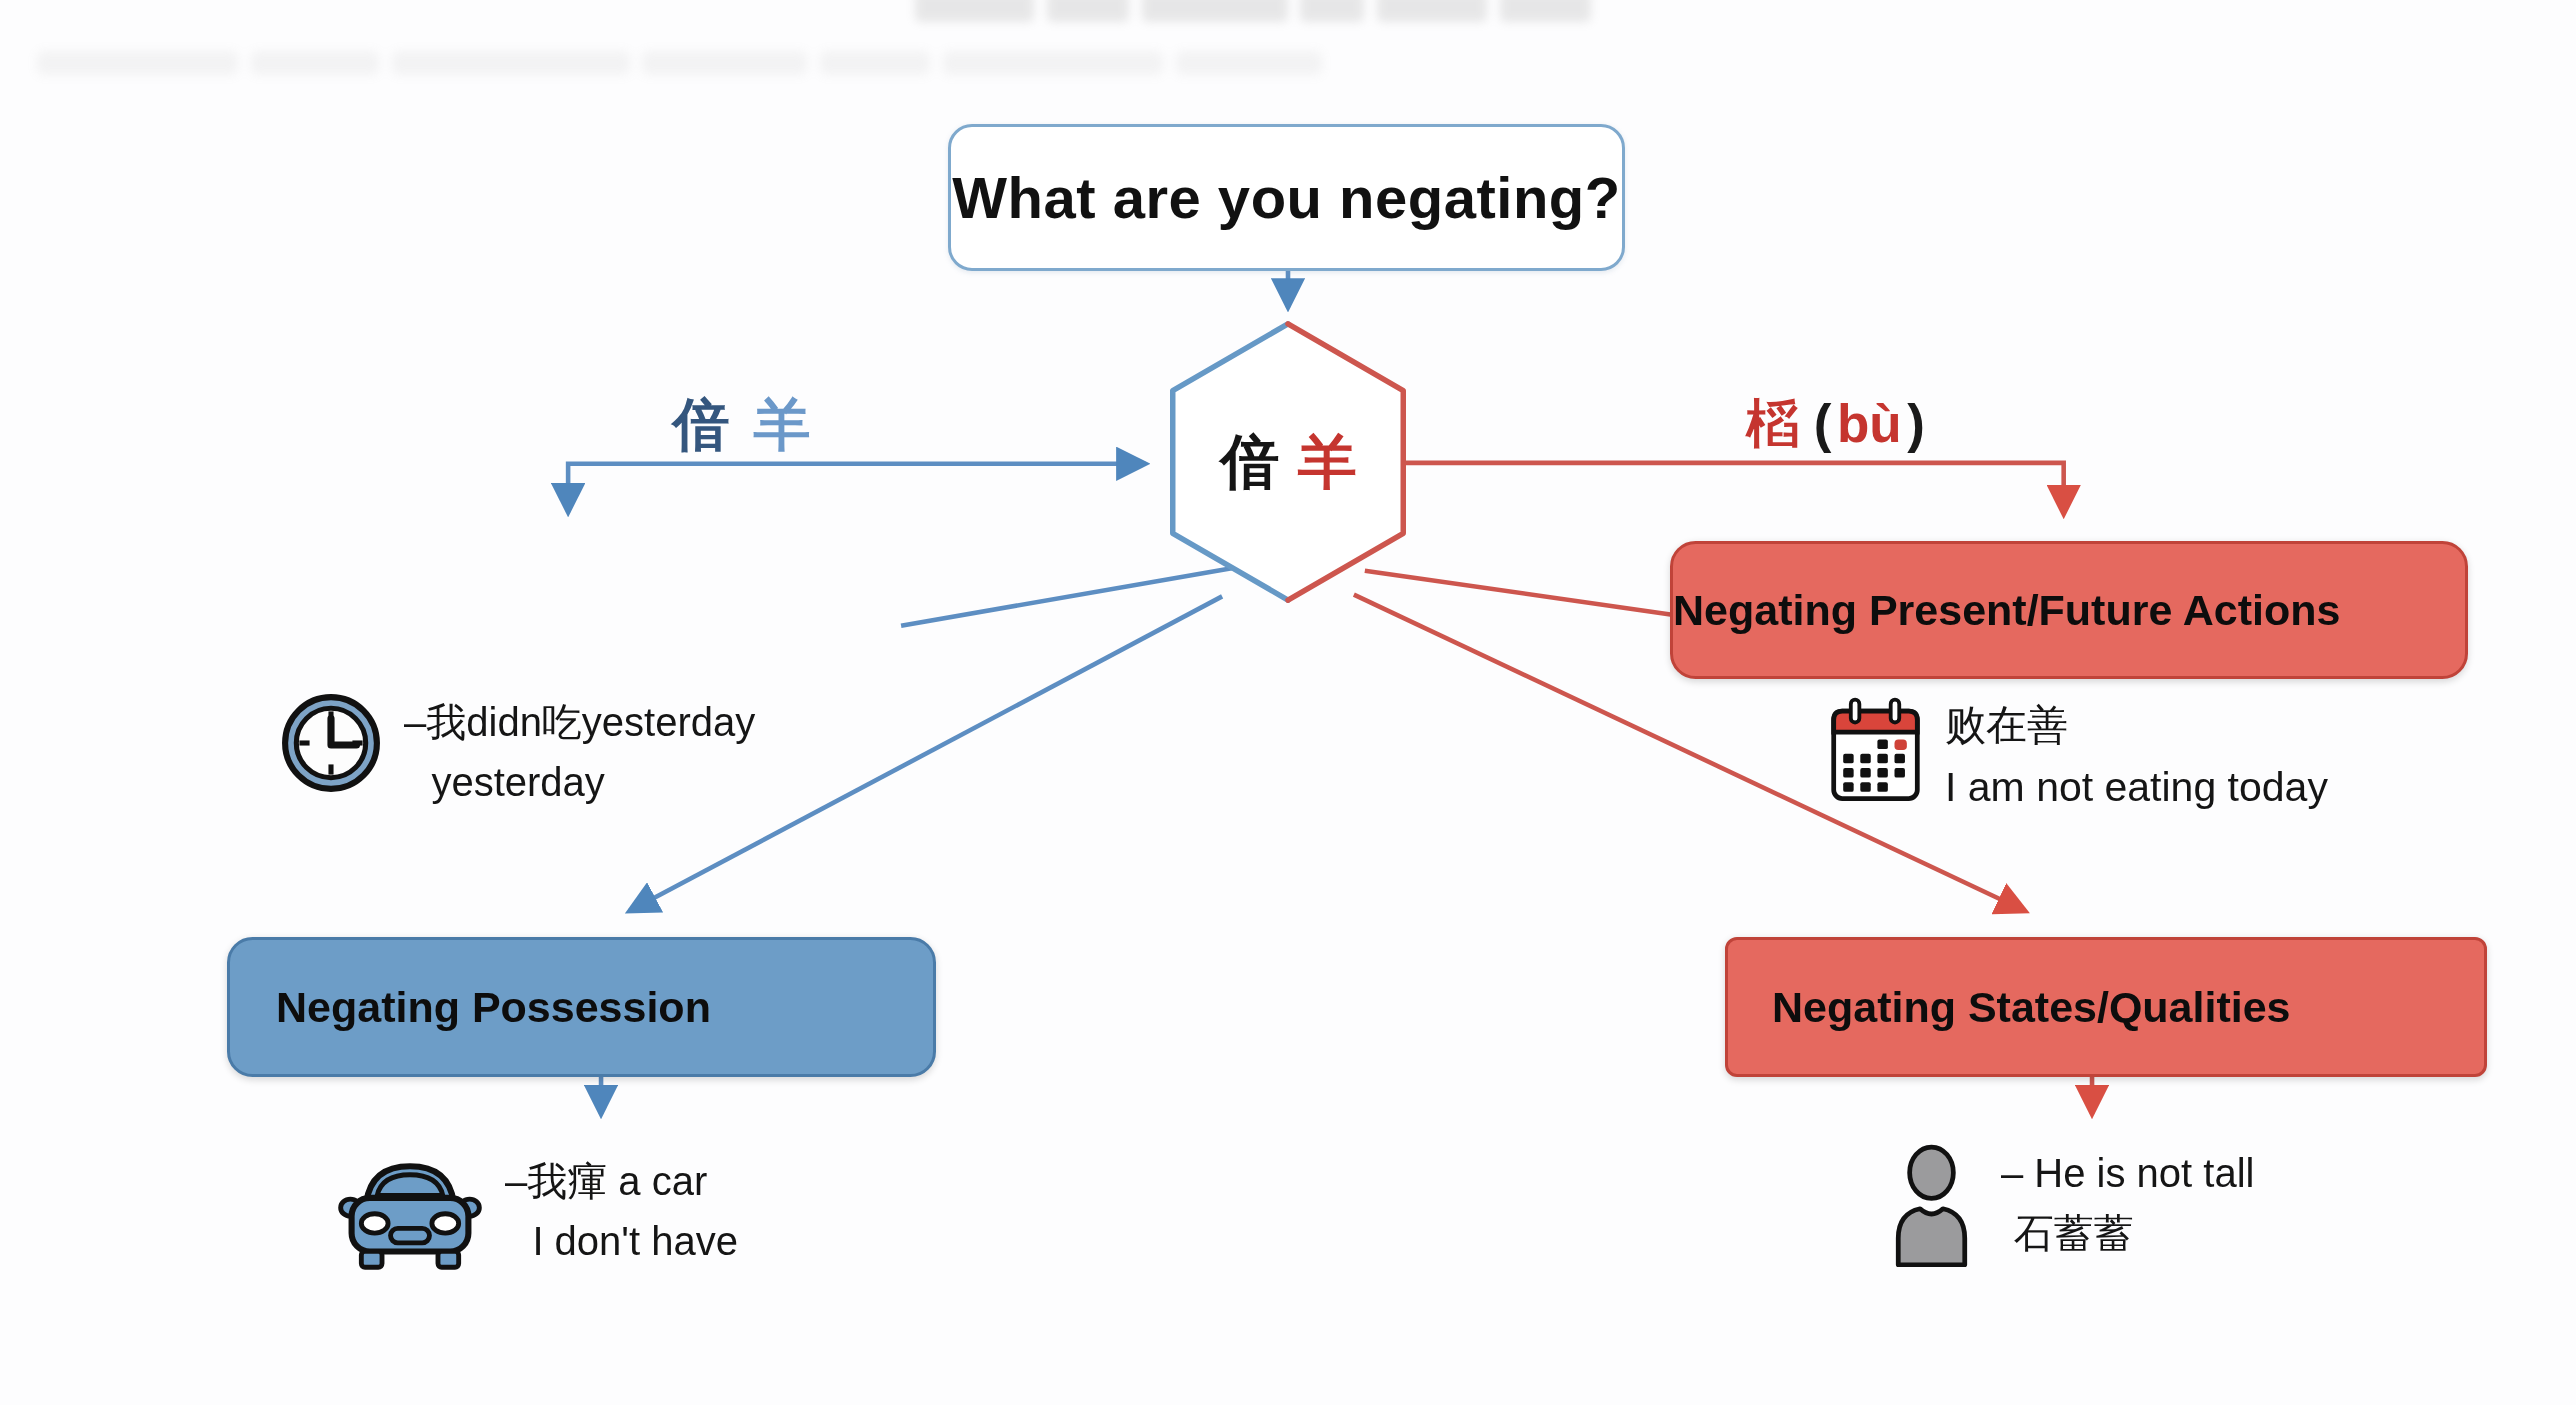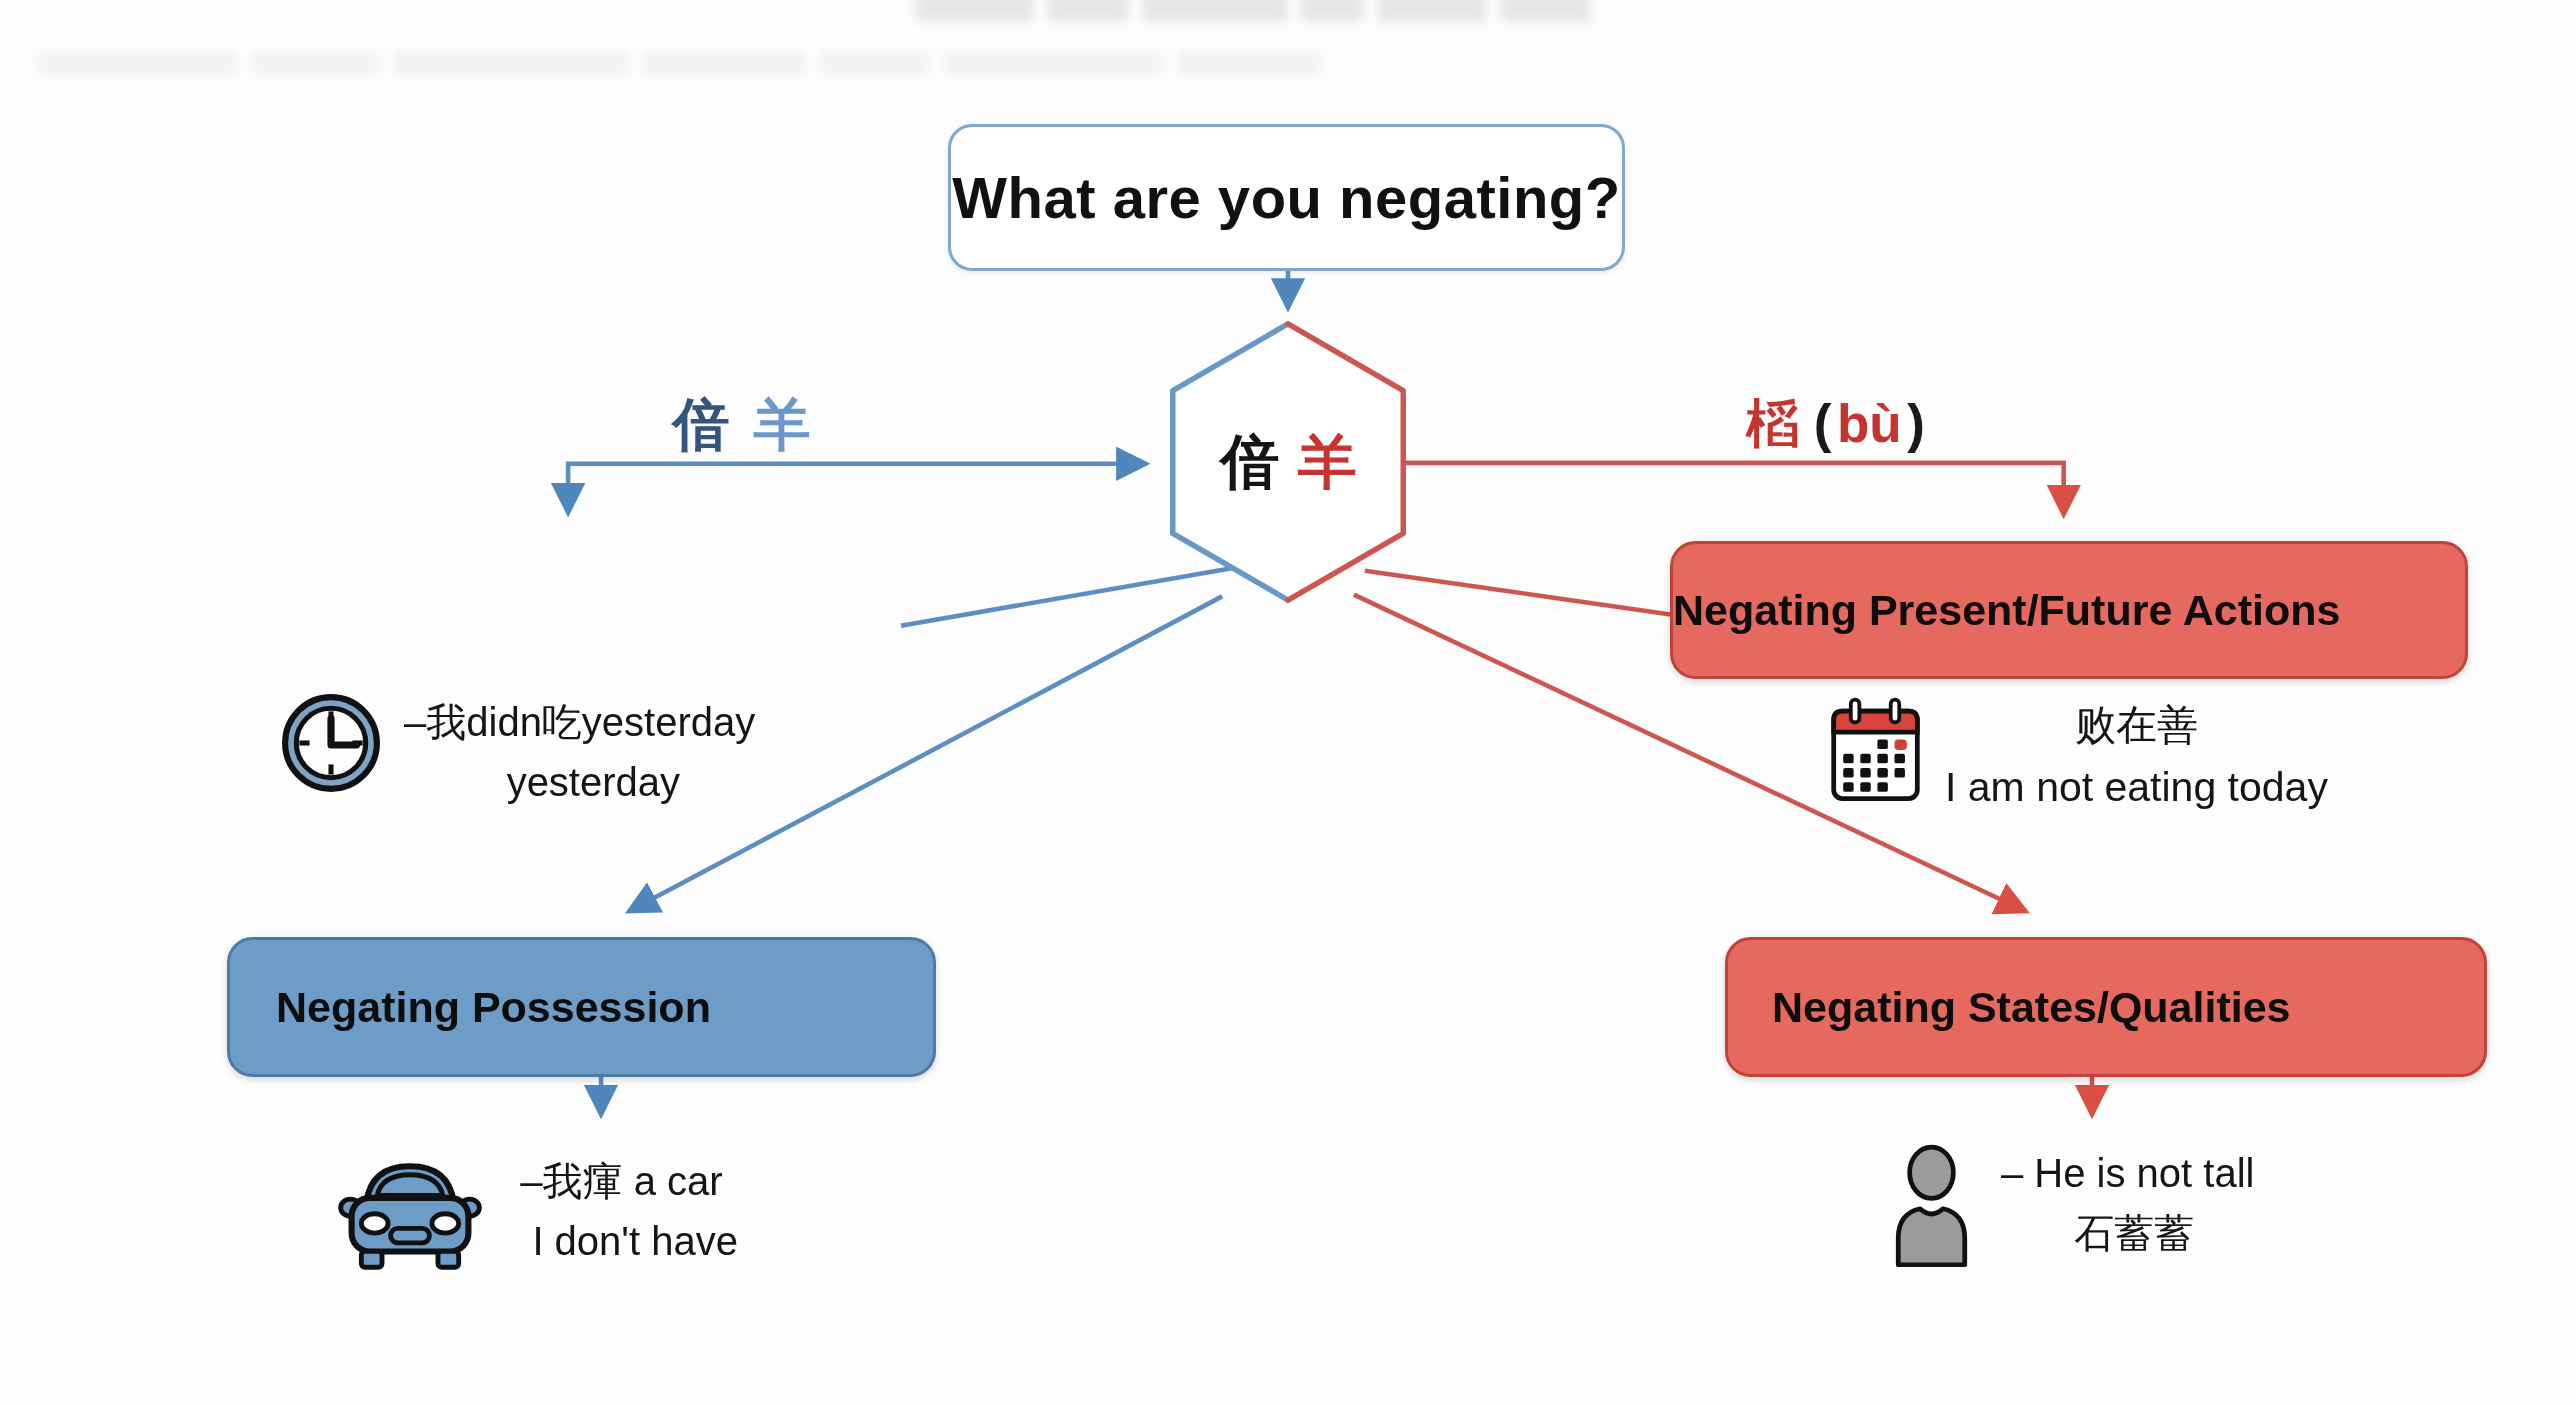--- a/index.html
+++ b/index.html
@@ -47,24 +47,24 @@
   .node-box{
     display:flex;align-items:center;
     border-radius:25.6px;font-size:43px;font-weight:700;color:#0d0d0d;
     box-shadow:0 2.7px 7.3px rgba(0,0,0,.15);
   }
   .node-blue{background:#6d9dc7;border:3.7px solid #4a7ba8;}
   .node-red{background:#e5695f;border:3.7px solid #c04339;}
   .box-past{left:148px;top:533px;width:752px;height:134px;padding-left:42px;}
   .box-presfut{left:1670px;top:541px;width:792px;height:132px;}
   .box-poss{left:227px;top:937px;width:657px;height:134px;padding-left:46px;}
-  .box-states{left:1725px;top:937px;width:712px;height:134px;padding-left:44px;}
-
-  
-  .example{display:flex;align-items:flex-start;text-align:center;}
+  .box-states{left:1725px;top:937px;width:712px;height:134px;padding-left:44px;border-radius:12px;}
+
+  
+  .example{display:flex;align-items:flex-start;}
   .example .icon{flex:0 0 auto;display:block;}
   .example .lines{margin-left:22px;font-size:40px;line-height:1.5;color:#151515;}
   .example .lines .ln{display:block;white-space:pre;}
   .example .lines .indent{padding-left:27.4px;}
   .ex-past{left:280px;top:692px;}
   .ex-presfut{left:1828px;top:695px;}
   .ex-poss{left:337px;top:1151px;}
   .ex-states{left:1884px;top:1143px;}
 
   svg.layer{position:absolute;left:0;top:0;}

